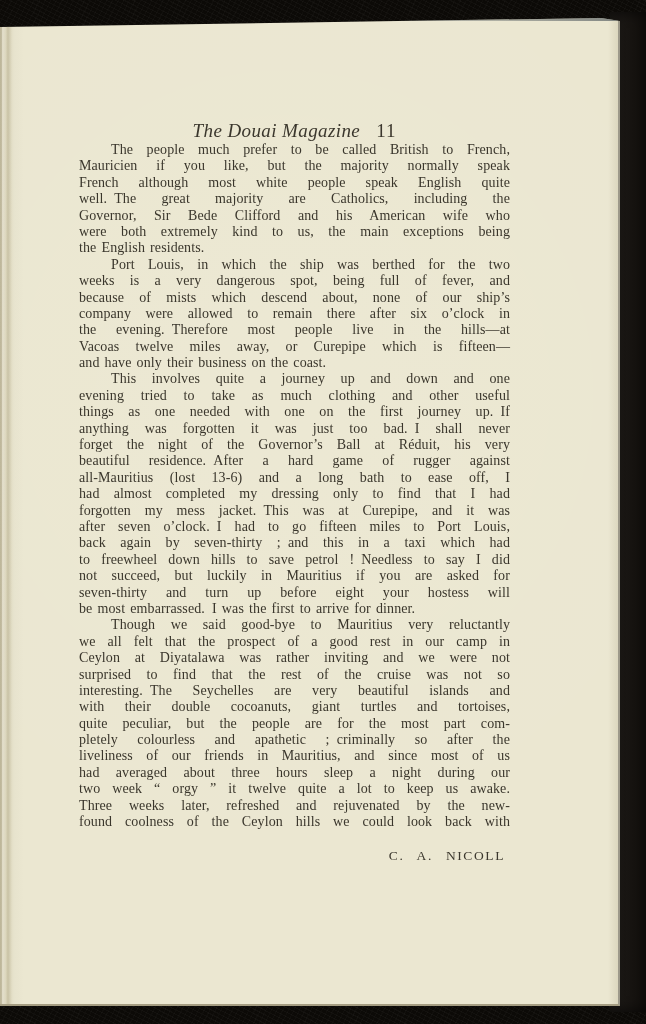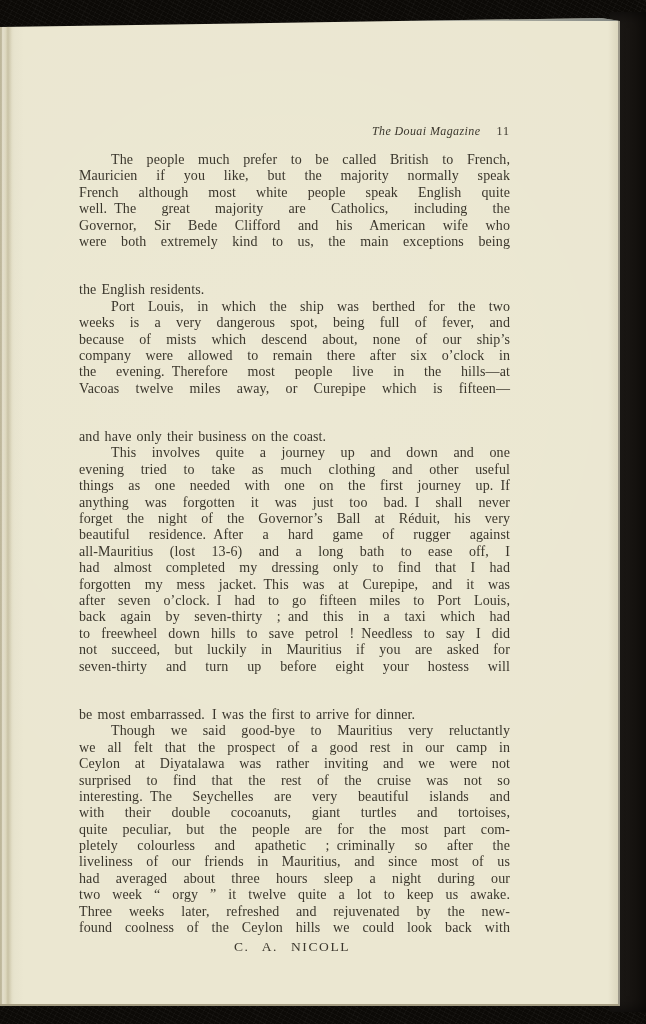--- a/index.html
+++ b/index.html
@@ -39,33 +39,33 @@
     content:"";position:absolute;left:0;top:0;bottom:0;width:18px;
     background:
       linear-gradient(90deg, rgba(120,108,74,.25) 0 2px, transparent 2px),
       linear-gradient(90deg, transparent 6px, rgba(120,108,74,.18) 8px, transparent 12px);
     pointer-events:none;
   }
 
   .content{position:absolute;left:79px;top:102px;width:431px;color:#3a362c;}
 
   .running-header{
-    text-align:right;height:22px;line-height:22px;font-size:12px;
-    color:#3b372d;white-space:nowrap;margin-bottom:10px;
+    text-align:center;height:22px;line-height:22px;font-size:19px;
+    color:#3b372d;white-space:nowrap;
   }
   .running-header .title{font-style:italic;letter-spacing:.4px;}
   .running-header .pagenum{margin-left:16px;letter-spacing:1px;}
 
   .body-text{font-size:14px;line-height:16.4px;letter-spacing:.1px;word-spacing:1.5px;}
   .line{text-align:justify;text-align-last:justify;height:16.4px;overflow:visible;}
   .line.indent{text-indent:32px;}
-  .line.last{text-align-last:left;margin-top:32px;}
+  .line.last{text-align-last:left;}
 
   .signature{
-    margin-top:3px;text-align:center;padding-right:5px;
+    margin-top:18px;text-align:right;padding-right:5px;
     font-size:13.5px;letter-spacing:1.6px;word-spacing:8px;color:#3c382e;white-space:nowrap;
   }
 </style>
 </head>
 <body>
 
 <div class="cover-edge"></div>
 
 <div class="page">
   <div class="content">

